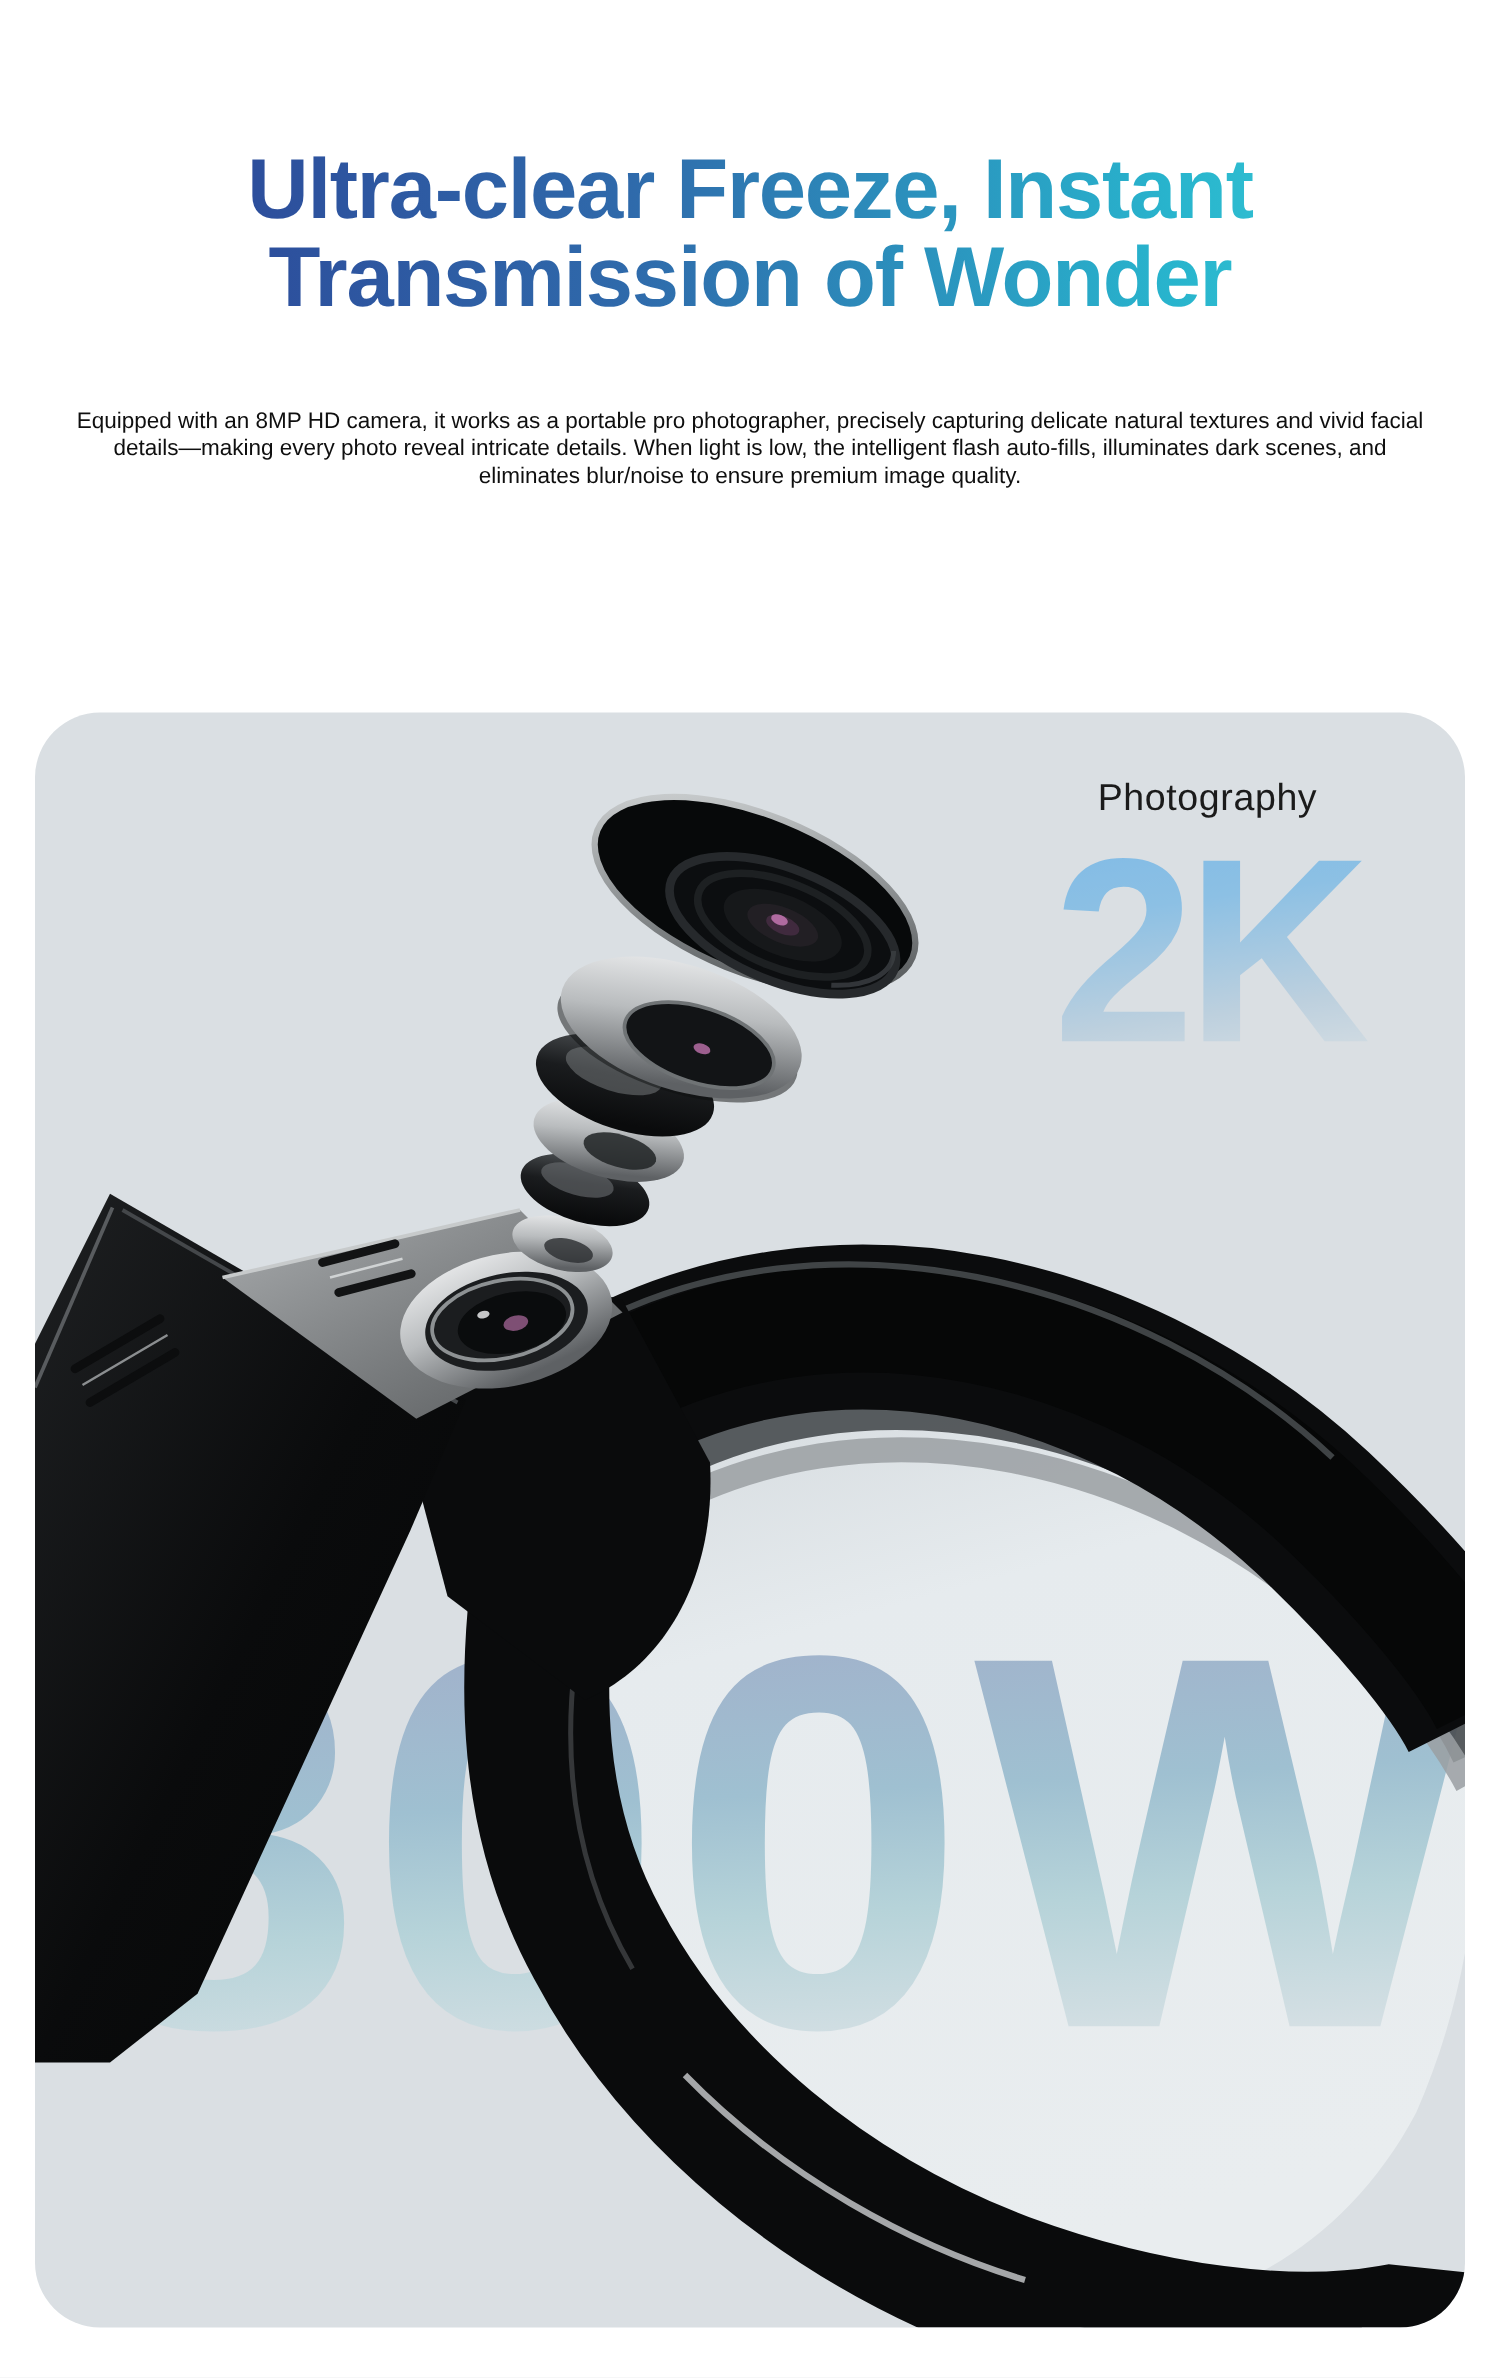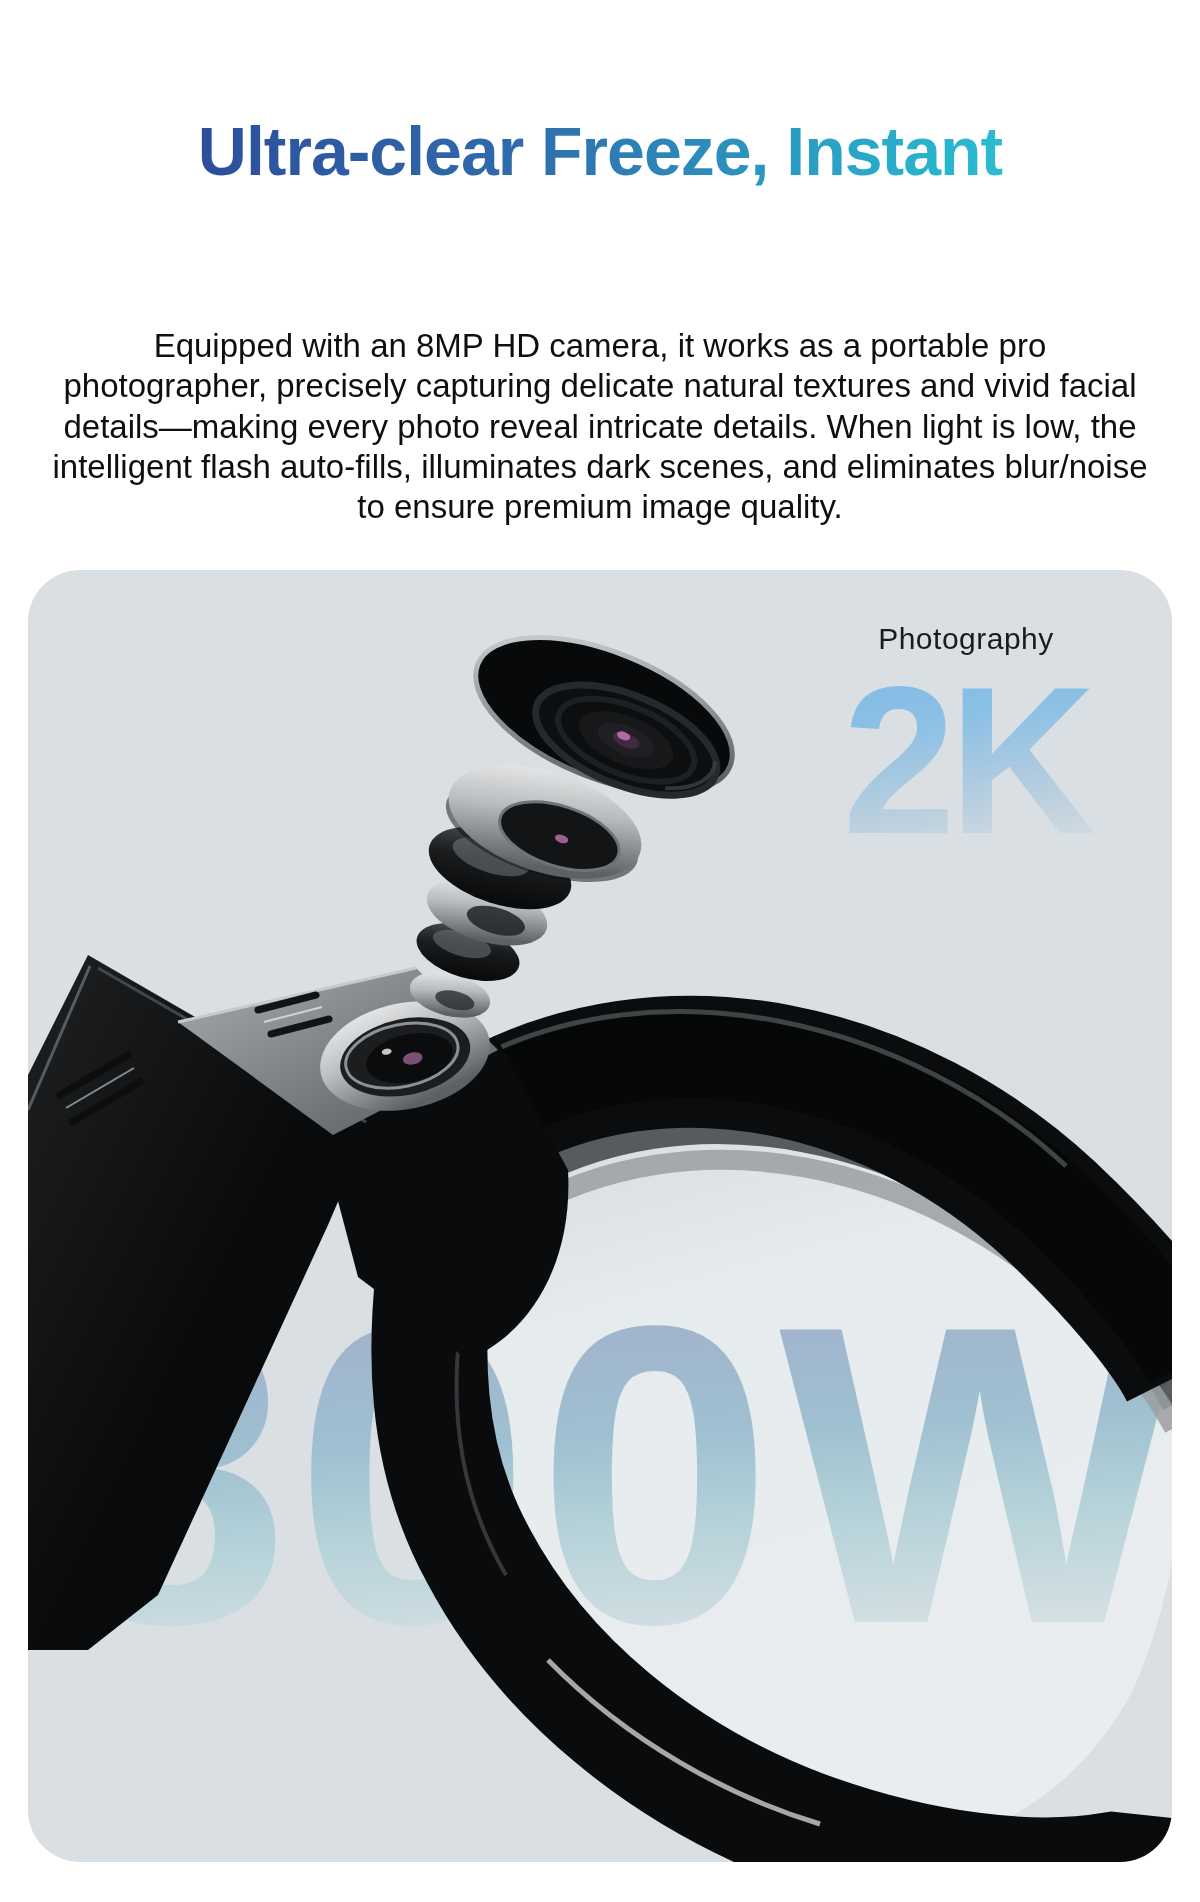--- a/index.html
+++ b/index.html
@@ -15,21 +15,21 @@
               line-height:1.05; letter-spacing:-1px;
               background:linear-gradient(90deg,#2b3c92 0%,#2f6aab 42%,#28b4cd 78%,#3fd2d9 100%);
               -webkit-background-clip:text; background-clip:text;
               color:transparent; }
   .subtitle { position:absolute; top:262px; left:0; width:1200px;
               text-align:center; font-size:36px; color:#a0a0a0;
               letter-spacing:-0.5px; }
 
   
   .body-copy { position:absolute; top:326px; left:50px; width:1100px;
-               text-align:center; font-size:33px; line-height:1.22;
+               text-align:center; font-size:18px; line-height:1.22;
                color:#0f0f0f; }
 
   
   .card { position:absolute; left:28px; top:570px; width:1144px; height:1292px;
           background:#dadfe3; border-radius:52px; overflow:hidden; }
 
   .res-block { position:absolute; left:788px; top:52px; width:300px;
                text-align:center; z-index:4; }
   .res-label { font-size:30px; color:#1b1b1b; letter-spacing:0.5px; }
   .res-value { margin-top:8px; font-size:210px; font-weight:bold;
@@ -45,21 +45,21 @@
                background:linear-gradient(177deg,#a2adc9 6%,#9fc0d1 42%,#b6d3d9 62%,#dbe2e6 90%);
                -webkit-background-clip:text; background-clip:text; color:transparent; }
 
   .glasses-layer { position:absolute; left:0; top:0; z-index:3; }
 </style>
 </head>
 <body>
 
 <div class="page">
 
-  <h1 class="headline"><span>Ultra-clear Freeze, Instant</span><br></h1>
+  <h1 class="headline"><span>Ultra-clear Freeze, Instant</span><br><span>Transmission of Wonder</span></h1>
 
 
   <p class="body-copy">Equipped with an 8MP HD camera, it works as a portable pro photographer, precisely capturing delicate natural textures and vivid facial details—making every photo reveal intricate details. When light is low, the intelligent flash auto-fills, illuminates dark scenes, and eliminates blur/noise to ensure premium image quality.</p>
 
   <section class="card">
 
     <svg class="lens-layer" width="1144" height="1292" viewBox="0 0 1144 1292">
       <defs>
         <linearGradient id="gLens" x1="0" y1="0" x2="0.25" y2="1">
           <stop offset="0" stop-color="#cfd5d9"></stop>

